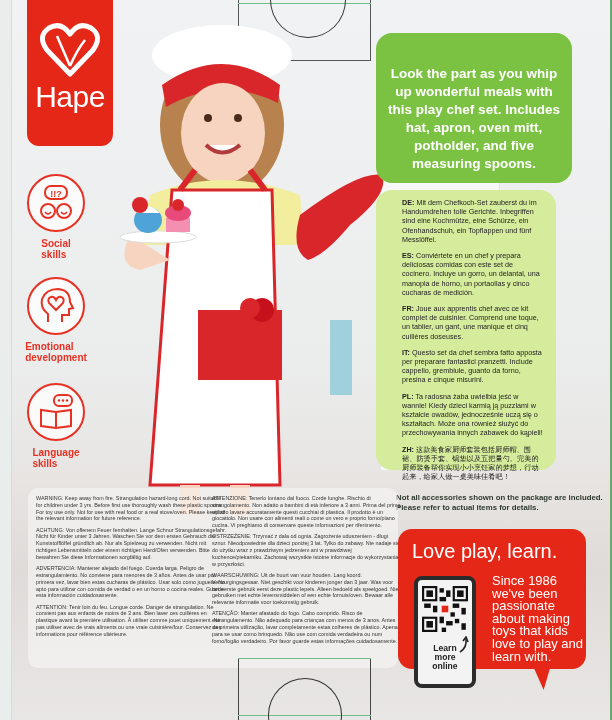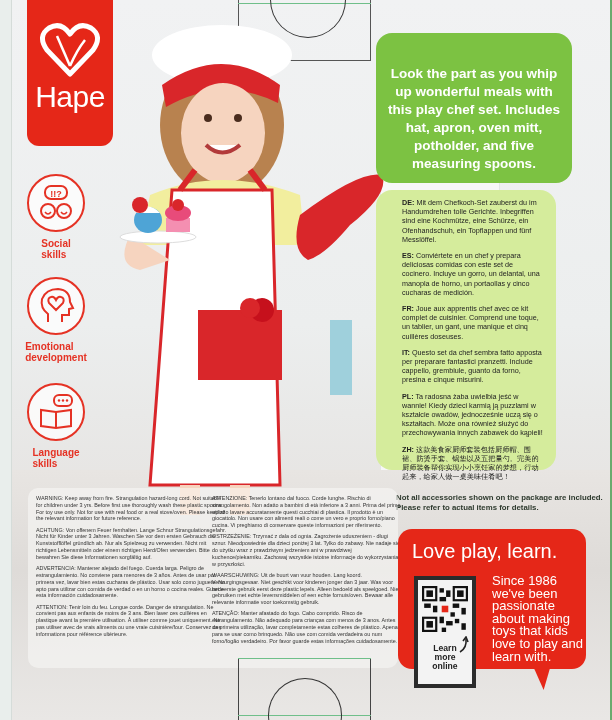--- a/index.html
+++ b/index.html
@@ -59,21 +59,21 @@
 
   
   .die-bottom { position: absolute; left: 238px; top: 658px; width: 133px; height: 62px; border-left: 1.5px solid #444; border-right: 1.5px solid #444; }
 
   
   .love-box { position: absolute; left: 398px; top: 529px; width: 188px; height: 140px; background: #e52718; border-radius: 14px; }
   .love-tail { position: absolute; left: 533px; top: 660px; width: 0; height: 0;
     border-left: 8px solid transparent; border-right: 14px solid transparent; border-top: 30px solid #e52718; transform: skewX(10deg); }
   .love-title { position: absolute; left: 412px; top: 540px; color: #fff; font-size: 20px; font-weight: 400; white-space: nowrap; }
   .love-text { position: absolute; left: 492px; top: 575px; width: 92px; color: #fff; font-size: 13px; line-height: 12.6px; }
-  .phone { position: absolute; left: 414px; top: 576px; width: 62px; height: 112px; background: #f3f3f3; border: 4px solid #2b2b2b; border-radius: 0; }
+  .phone { position: absolute; left: 414px; top: 576px; width: 62px; height: 112px; background: #f3f3f3; border: 4px solid #2b2b2b; border-radius: 8px; }
   .qr { position: absolute; left: 4px; top: 6px; width: 46px; height: 46px; }
   .learn { position: absolute; left: 0; top: 64px; width: 54px; text-align: center; font-size: 8.6px; line-height: 9px; font-weight: 700; color: #222; }
 </style>
 </head>
 <body>
 
 <div class="page">
 
   <div class="shelf" style="left:380px; top:60px; width:120px; height:430px;"></div>
   <div class="shelf-blue" style="left:330px; top:320px; width:22px; height:75px;"></div>

